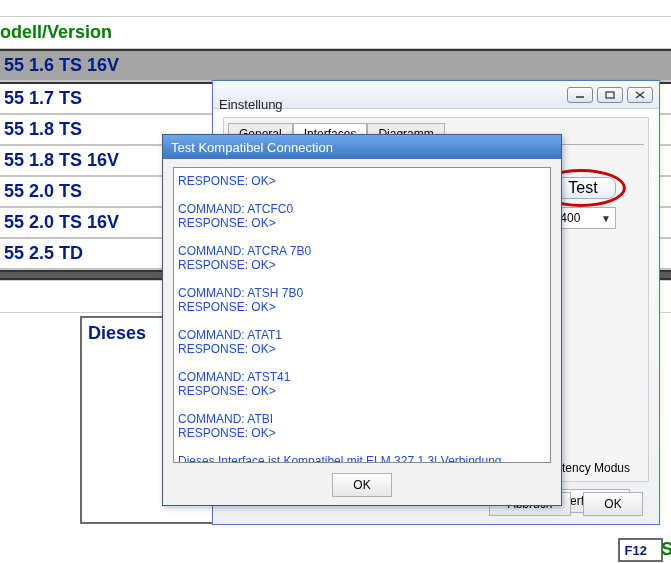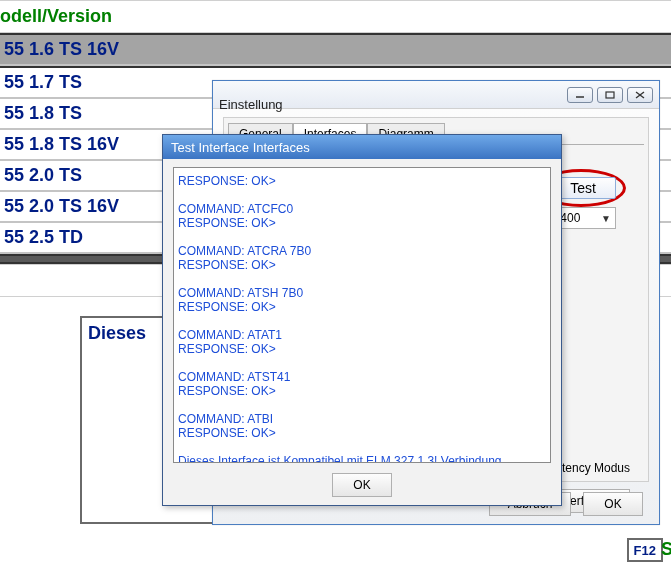--- a/index.html
+++ b/index.html
@@ -18,21 +18,21 @@
   .bg {
     position: absolute; inset: 0;
   }
   .header-line {
     color: #008000;
     font-weight: bold;
     font-size: 18px;
     border-top: 1px solid #d0d0d0;
     border-bottom: 1px solid #d0d0d0;
     padding: 5px 0 5px 0;
-    margin-top: 0;
+    margin-top: 16px;
   }
   .dark-band {
     background: #5a5a5a;
     border-top: 2px solid #333;
     border-bottom: 2px solid #333;
   }
   .car-row {
     color: #001d85;
     font-weight: bold;
     font-size: 18px;
@@ -60,21 +60,21 @@
     padding: 5px 6px;
     color: #001d85;
     font-weight: bold;
     font-size: 18px;
   }
 
   .f12-box {
     position: absolute;
     right: 8px; bottom: 1px;
     border: 2px solid #6a6a6a;
-    padding: 3px 5px 2px 5px;
+    padding: 3px 14px 2px 5px;
     color: #001d85;
     font-weight: bold;
     font-size: 13px;
     background: #fff;
   }
   .su-text { position:absolute; right:-4px; bottom:3px; color:#008000; font-weight:bold; font-size:18px; overflow:hidden; width:14px;}
 
   
   .win {
     position: absolute;
@@ -112,23 +112,23 @@
     font-size:12px;
     position:relative; top:1px;
   }
   .tab.active { background:#fff; }
   .tab-panel { border-top:1px solid #b0b0b0; position:absolute; left:4px; right:4px; top:26px; bottom:4px; background:#f4f4f4; }
 
   .test-btn {
     position:absolute; top:32px; right:28px;
     width:66px; height:22px;
     border:1px solid #8faeda;
-    border-radius:2px;
+    border-radius:8px;
     background: linear-gradient(#fefefe,#e8eef8);
-    font-size:14px;
+    font-size:16px;
     display:flex; align-items:center; justify-content:center;
   }
   .test-circle {
     position:absolute; top:24px; right:18px; width:90px; height:38px;
     border:3px solid #cc0000;
     border-radius: 50%;
     pointer-events:none;
   }
   .baud {
     position:absolute; top:62px; right:28px;
@@ -284,21 +284,21 @@
       <div class="search-btn">ne nach Interfaces</div>
     </div>
   </div>
   <div class="bottom-btns">
     <div class="btn" style="width:82px;">Abbruch</div>
     <div class="btn">OK</div>
   </div>
 </div>
 
 <div class="modal">
-  <div class="modal-title">Test Interface Interfaces</div>
+  <div class="modal-title">Test Kompatibel Connection</div>
   <div class="modal-body">RESPONSE: OK&gt;
 
 COMMAND: ATCFC0
 RESPONSE: OK&gt;
 
 COMMAND: ATCRA 7B0
 RESPONSE: OK&gt;
 
 COMMAND: ATSH 7B0
 RESPONSE: OK&gt;

